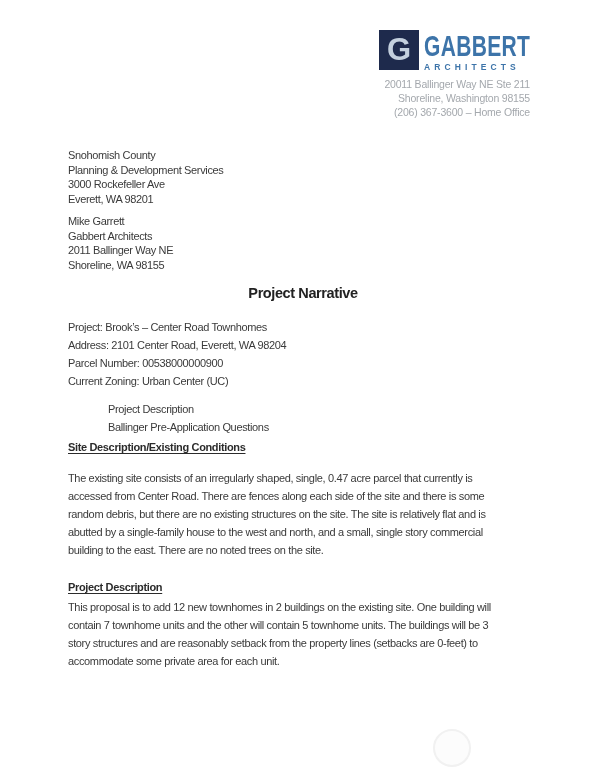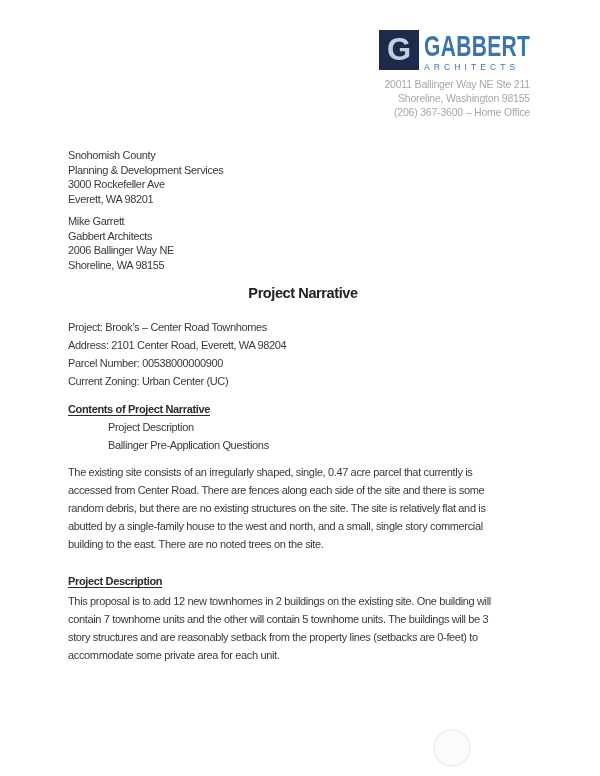--- a/index.html
+++ b/index.html
@@ -29,21 +29,21 @@
   }
   .logo-text { width: 106px; padding-top: 2px; }
   .logo-name {
     font-size: 30px; font-weight: bold; line-height: 27px;
     color: #3d74a9;
     transform: scaleX(0.70); transform-origin: left;
     white-space: nowrap;
     letter-spacing: 0.5px;
   }
   .logo-tagline {
-    font-size: 8.5px; font-weight: normal; color: #3d74a9;
+    font-size: 8.5px; font-weight: bold; color: #3d74a9;
     letter-spacing: 4.1px; white-space: nowrap; margin-top: 3px;
   }
   .lh-address {
     margin-top: 5px;
     text-align: right;
     font-size: 10.5px; line-height: 14px;
     color: #a4a8ad;
     letter-spacing: -0.2px;
     white-space: pre-line;
     margin-left: 40px;
@@ -73,21 +73,21 @@
   }
   .contents { margin-top: 10px; line-height: 18px; }
   .heading {
     font-weight: bold;
     text-decoration: underline;
     text-underline-offset: 2px;
     color: #2b2b2b;
   }
   .indent { padding-left: 40px; }
   .section-site { margin-top: 5px; }
-  .section-site .para { margin-top: 9px; }
+  .section-site .para { margin-top: 16px; }
   .section-project { margin-top: 22px; }
   .section-project .para { margin-top: 5px; }
   .para {
     line-height: 18px;
     white-space: pre-line;
   }
 
   
   .watermark-circle {
     position: absolute;
@@ -118,37 +118,37 @@
 
   <main class="doc-body">
 
     <div class="addr-block">Snohomish County
 Planning &amp; Development Services
 3000 Rockefeller Ave
 Everett, WA 98201</div>
 
     <div class="addr-block">Mike Garrett
 Gabbert Architects
-2006 Ballinger Way NE
+2011 Ballinger Way NE
 Shoreline, WA 98155</div>
 
     <h1 class="title">Project Narrative</h1>
 
     <div class="details">Project: Brook’s – Center Road Townhomes
 Address: 2101 Center Road, Everett, WA 98204
 Parcel Number: 00538000000900
 Current Zoning: Urban Center (UC)</div>
 
     <div class="contents">
-      <div class="heading">Contents of Project Narrative</div>
       <div class="indent">Project Description</div>
       <div class="indent">Ballinger Pre-Application Questions</div>
     </div>
 
     <section class="section-site">
+      <div class="heading">Site Description/Existing Conditions</div>
       <p class="para">The existing site consists of an irregularly shaped, single, 0.47 acre parcel that currently is
 accessed from Center Road. There are fences along each side of the site and there is some
 random debris, but there are no existing structures on the site. The site is relatively flat and is
 abutted by a single-family house to the west and north, and a small, single story commercial
 building to the east. There are no noted trees on the site.</p>
     </section>
 
     <section class="section-project">
       <div class="heading">Project Description</div>
       <p class="para">This proposal is to add 12 new townhomes in 2 buildings on the existing site. One building will

